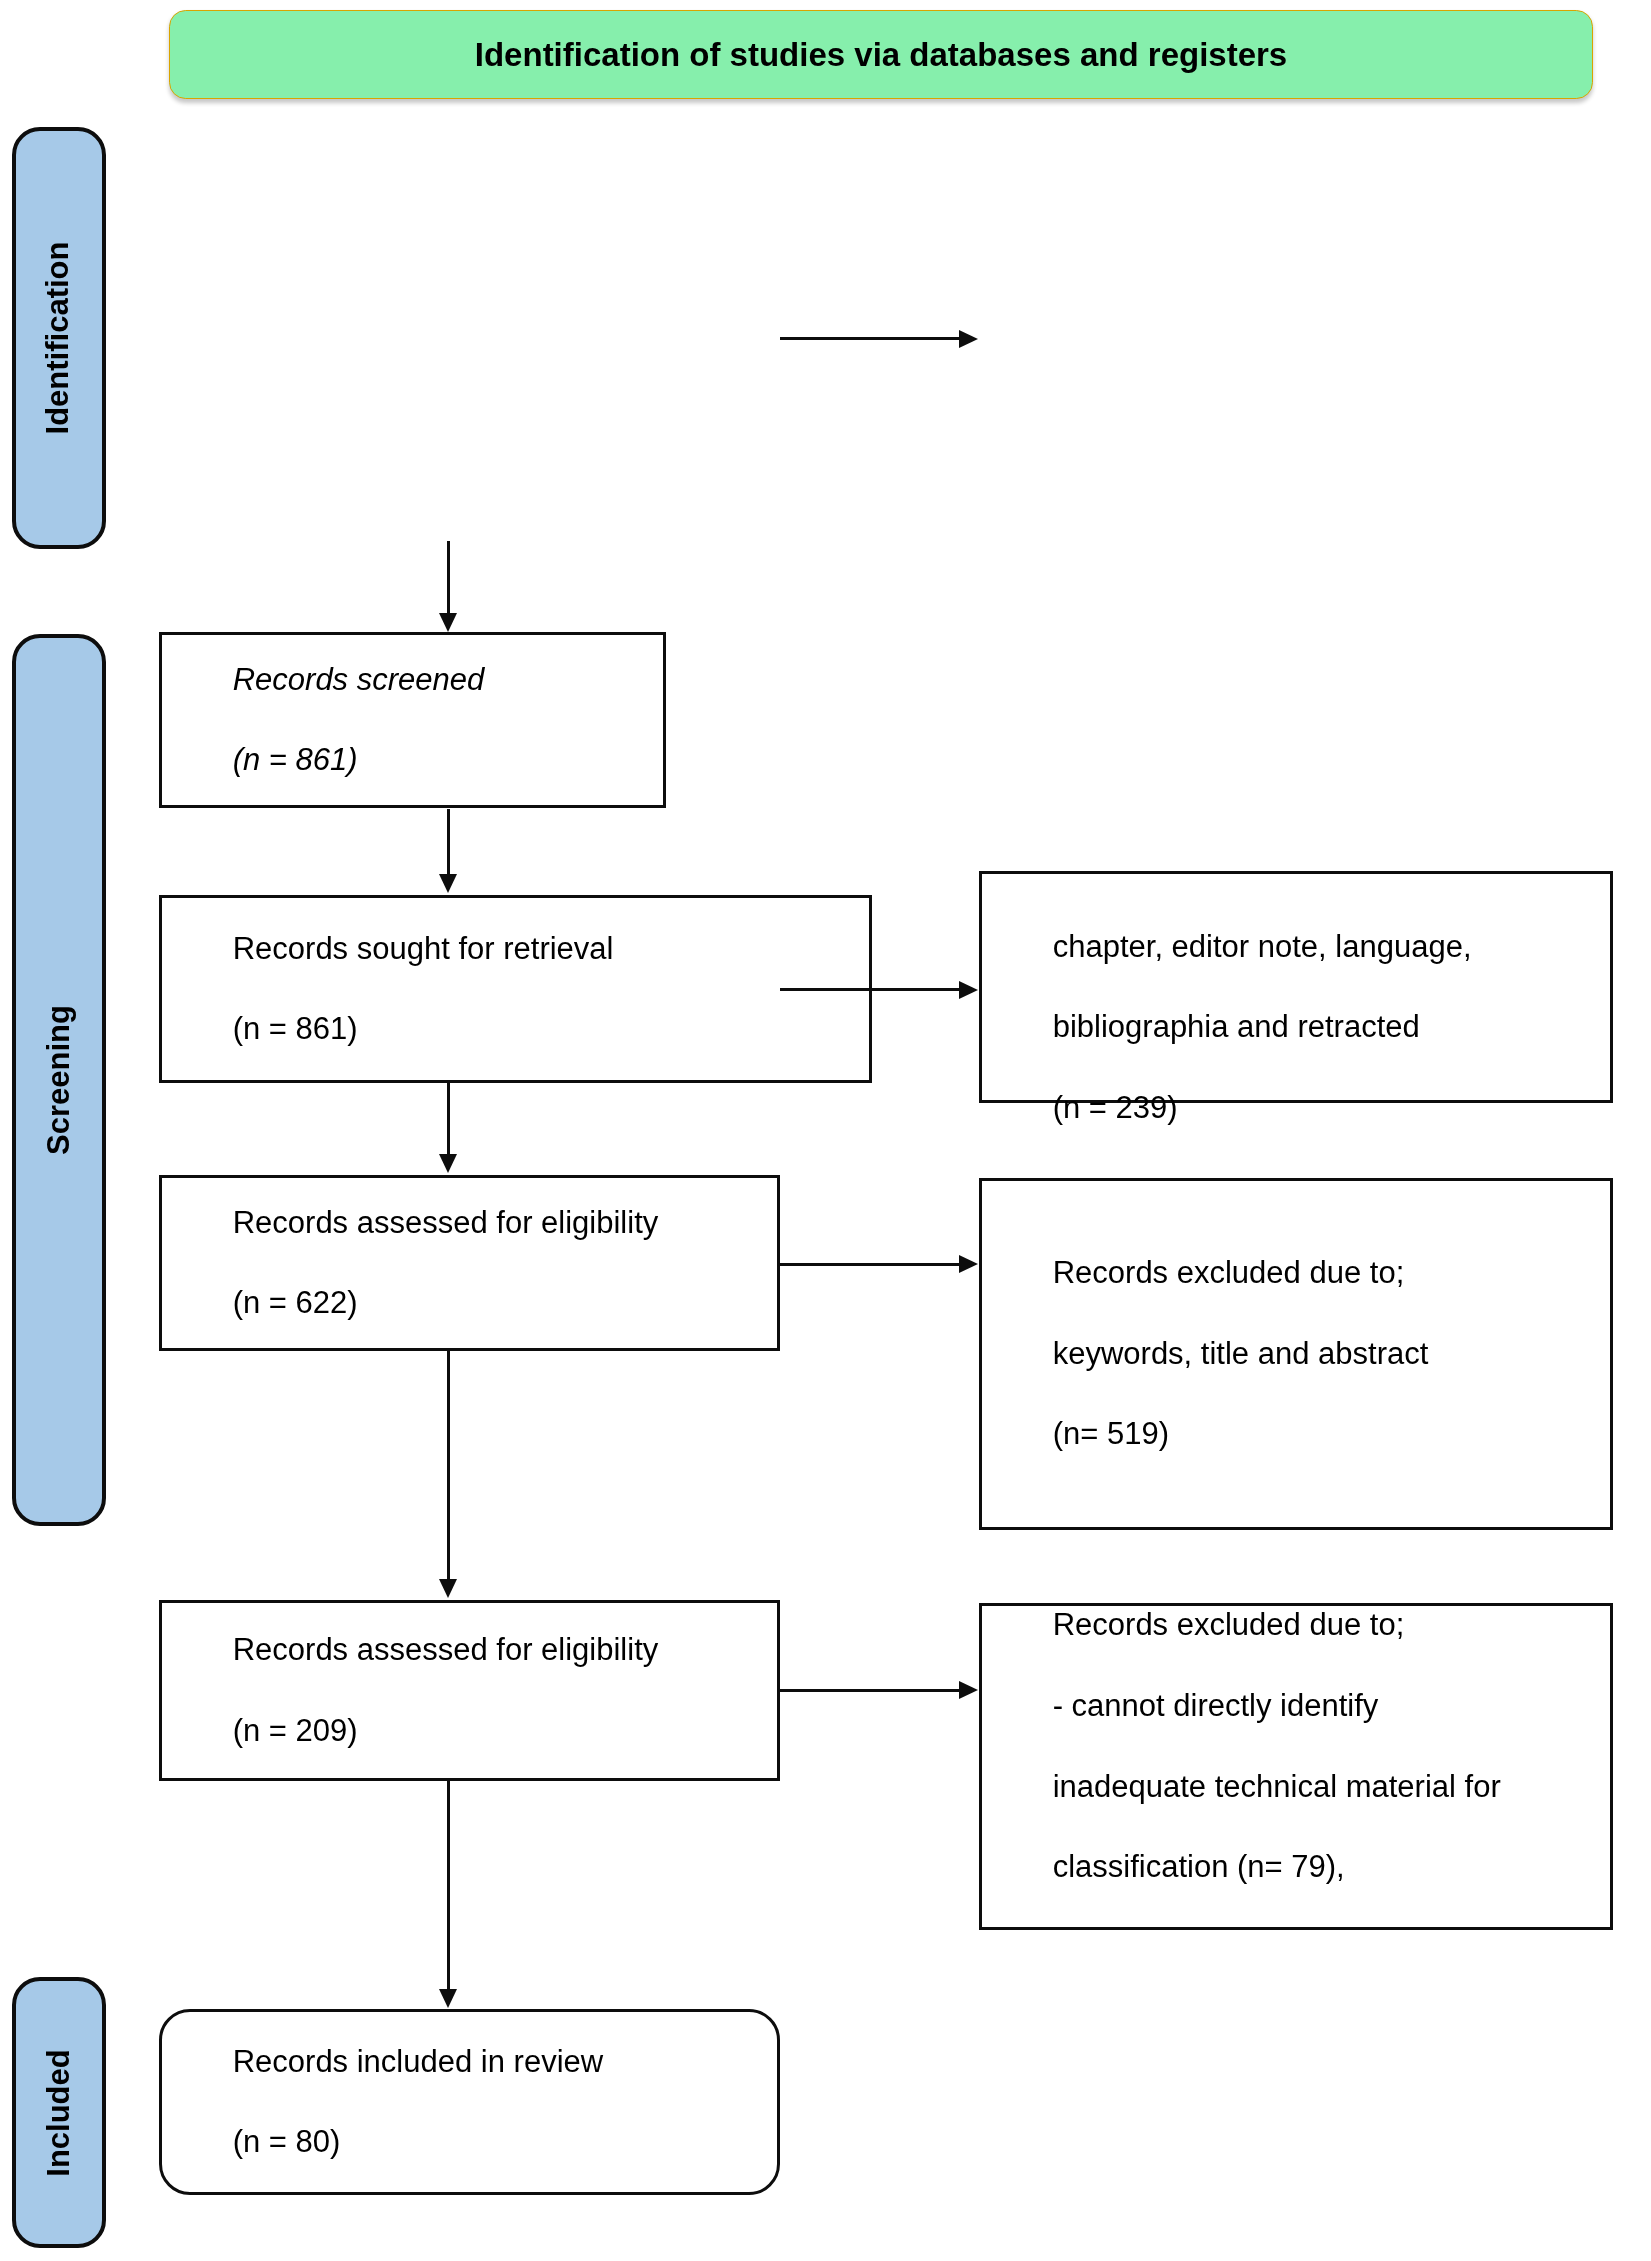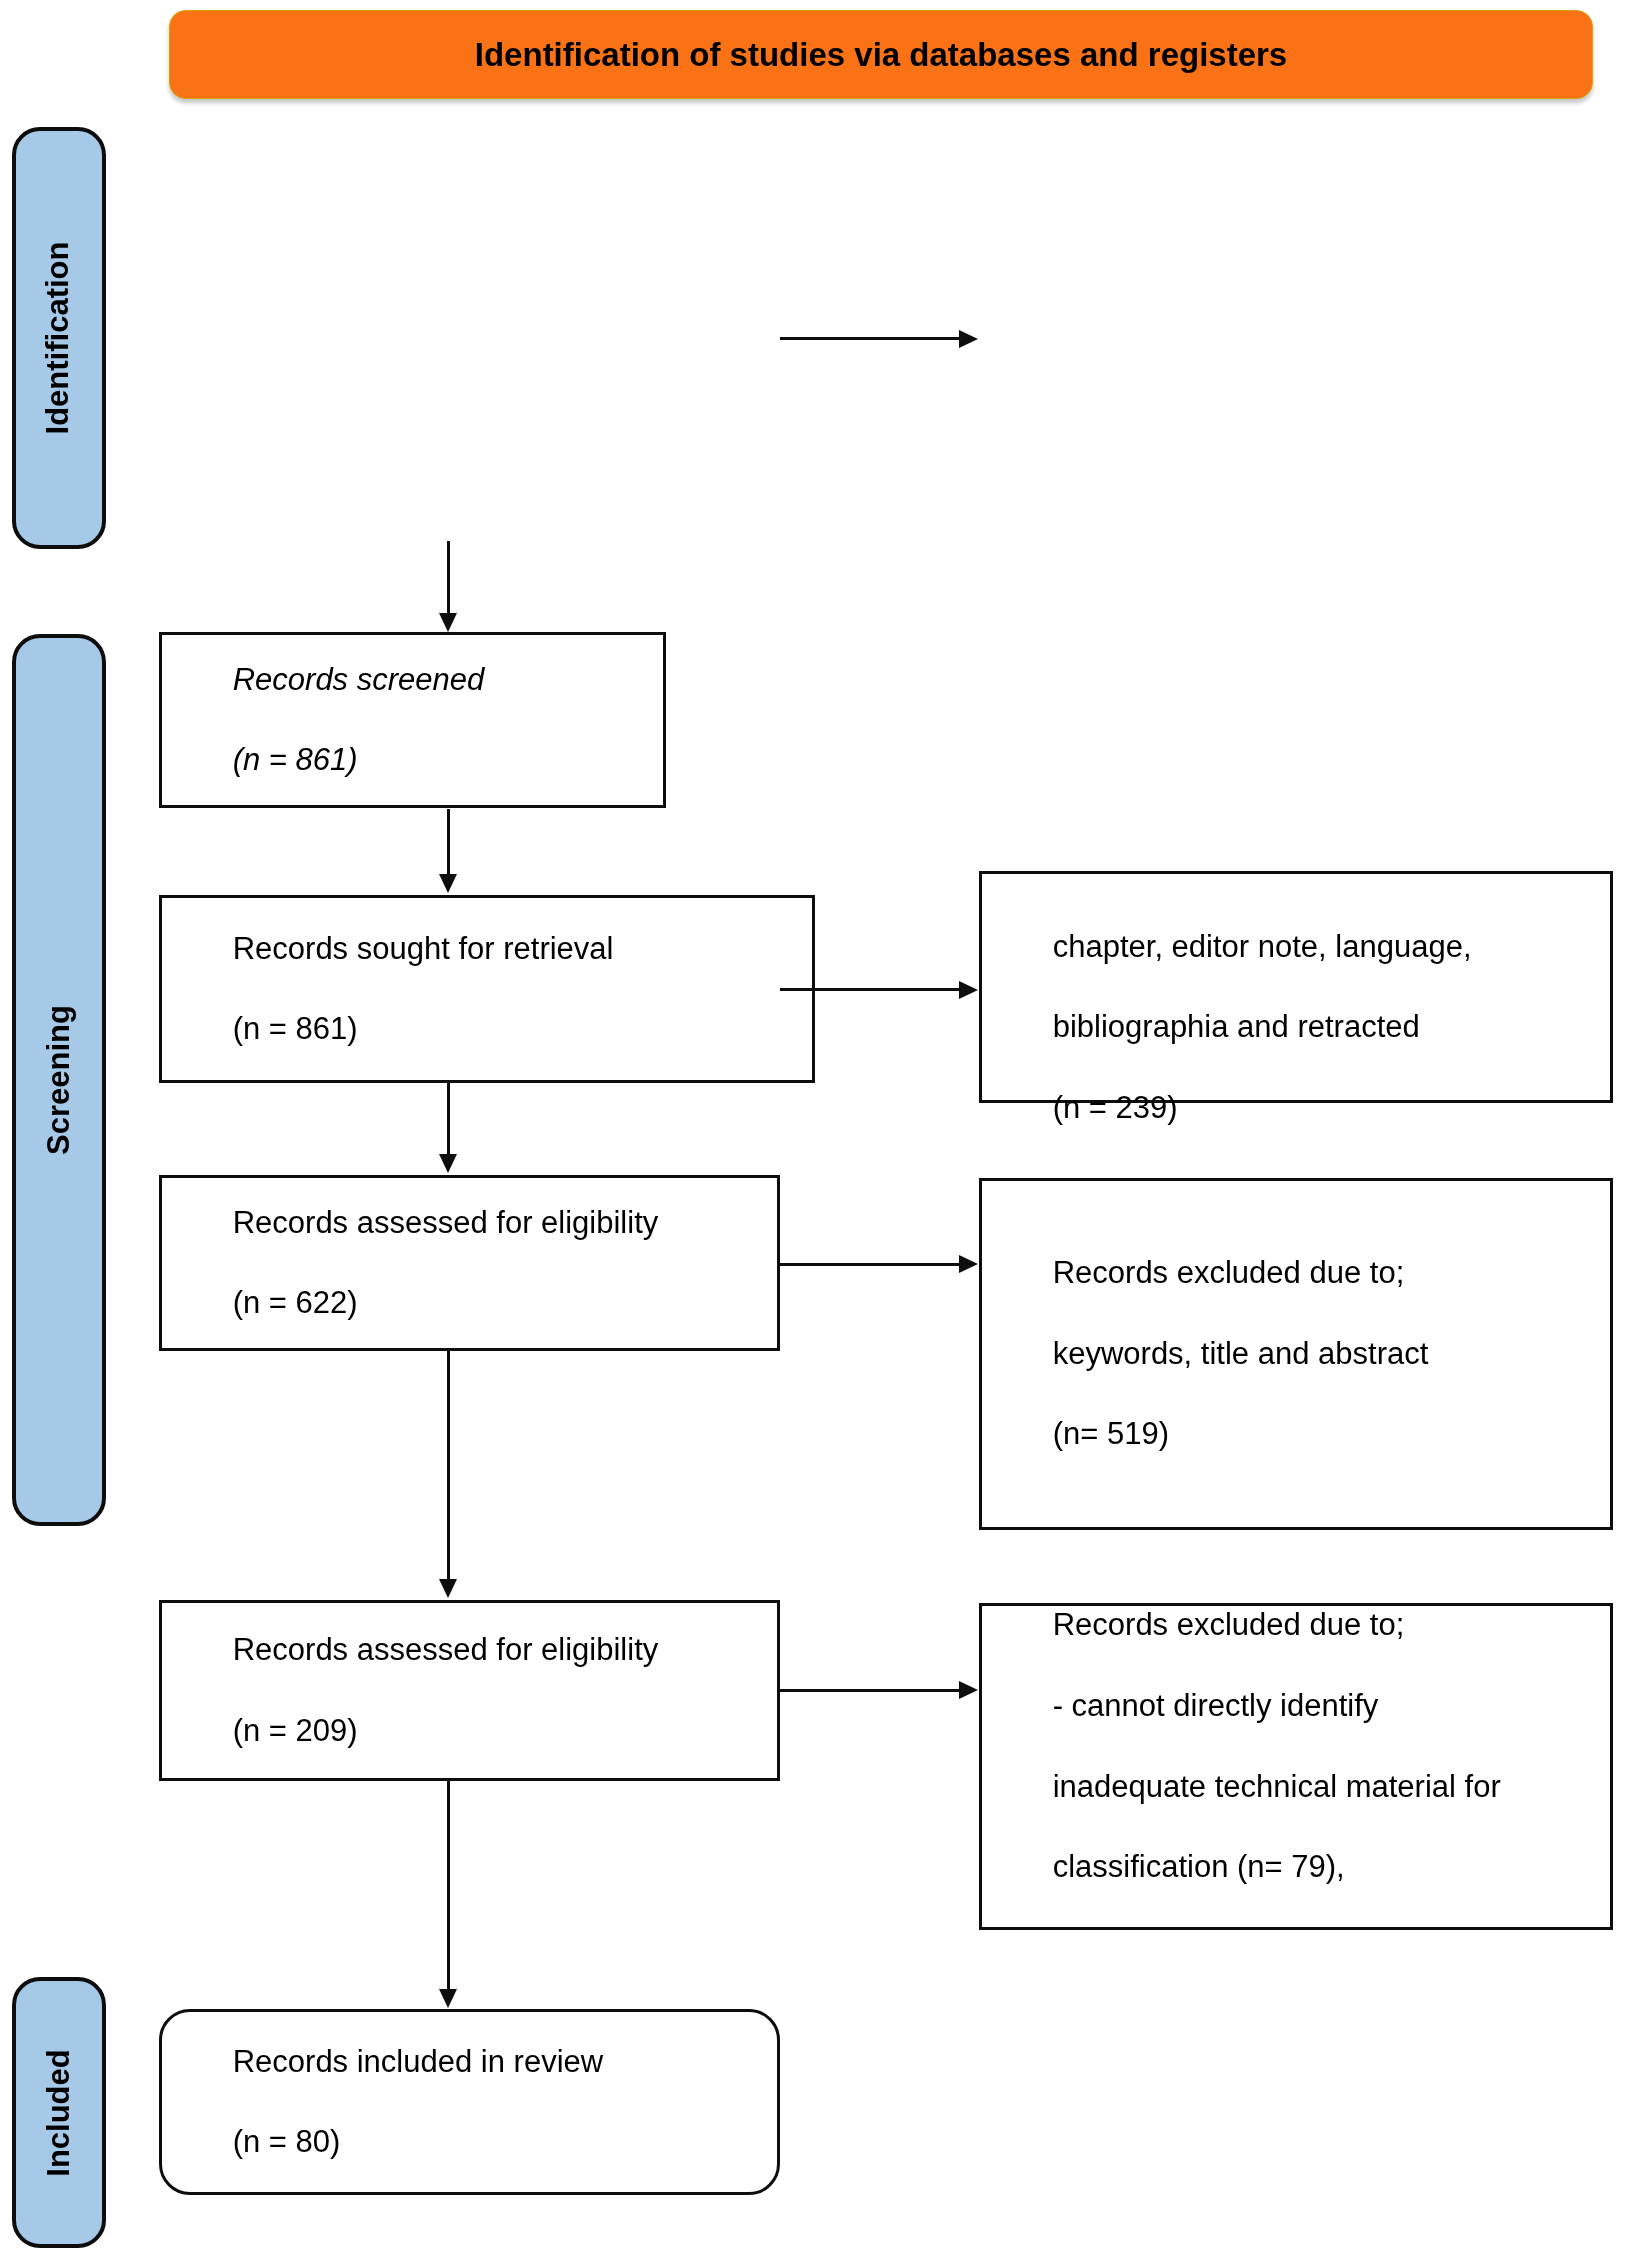--- a/index.html
+++ b/index.html
@@ -17,21 +17,21 @@
     background: #ffffff;
     overflow: hidden;
   }
   
   .banner {
     position: absolute;
     left: 169px;
     top: 10.2px;
     width: 1424px;
     height: 89px;
-    background: #f97316;
+    background: #86efac;
     border: 1.9px solid #d9a400;
     border-radius: 16.6px;
     box-shadow: 0 3.2px 4.5px rgba(0,0,0,0.22);
     display: flex;
     align-items: center;
     justify-content: center;
     box-sizing: border-box;
   }
   .banner-title {
     font-size: 33px;
@@ -80,21 +80,21 @@
     line-height: 1.30;
     color: #000000;
     white-space: pre-wrap;
   }
   .box-text .ital { font-style: italic; }
   .box-text .ind  { display: inline-block; width: 34px; }
 
   
   #box-identified        { left: 159px; top: 123px;  width: 621px;  height: 418px; }
   #box-screened          { left: 159px; top: 632px;  width: 507px;  height: 176px; font-style: italic; }
-  #box-sought            { left: 159px; top: 895px; width: 656px;  height: 188px; }
+  #box-sought            { left: 159px; top: 895px; width: 713px;  height: 188px; }
   #box-eligibility-1     { left: 159px; top: 1175px; width: 621px;  height: 176px; }
   #box-eligibility-2     { left: 159px; top: 1600px; width: 621px;  height: 181px; }
   #box-included          { left: 159px; top: 2009px; width: 621px;  height: 186px; border-radius: 31px; }
 
   
   #box-removed-before    { left: 979px; top: 121px;  width: 634px; height: 437px; }
   #box-removed-type      { left: 979px; top: 871px; width: 634px; height: 232px; }
   #box-excluded-keywords { left: 979px; top: 1178px; width: 634px; height: 352px; }
   #box-excluded-criteria { left: 979px; top: 1603px; width: 634px; height: 327px; }
 

